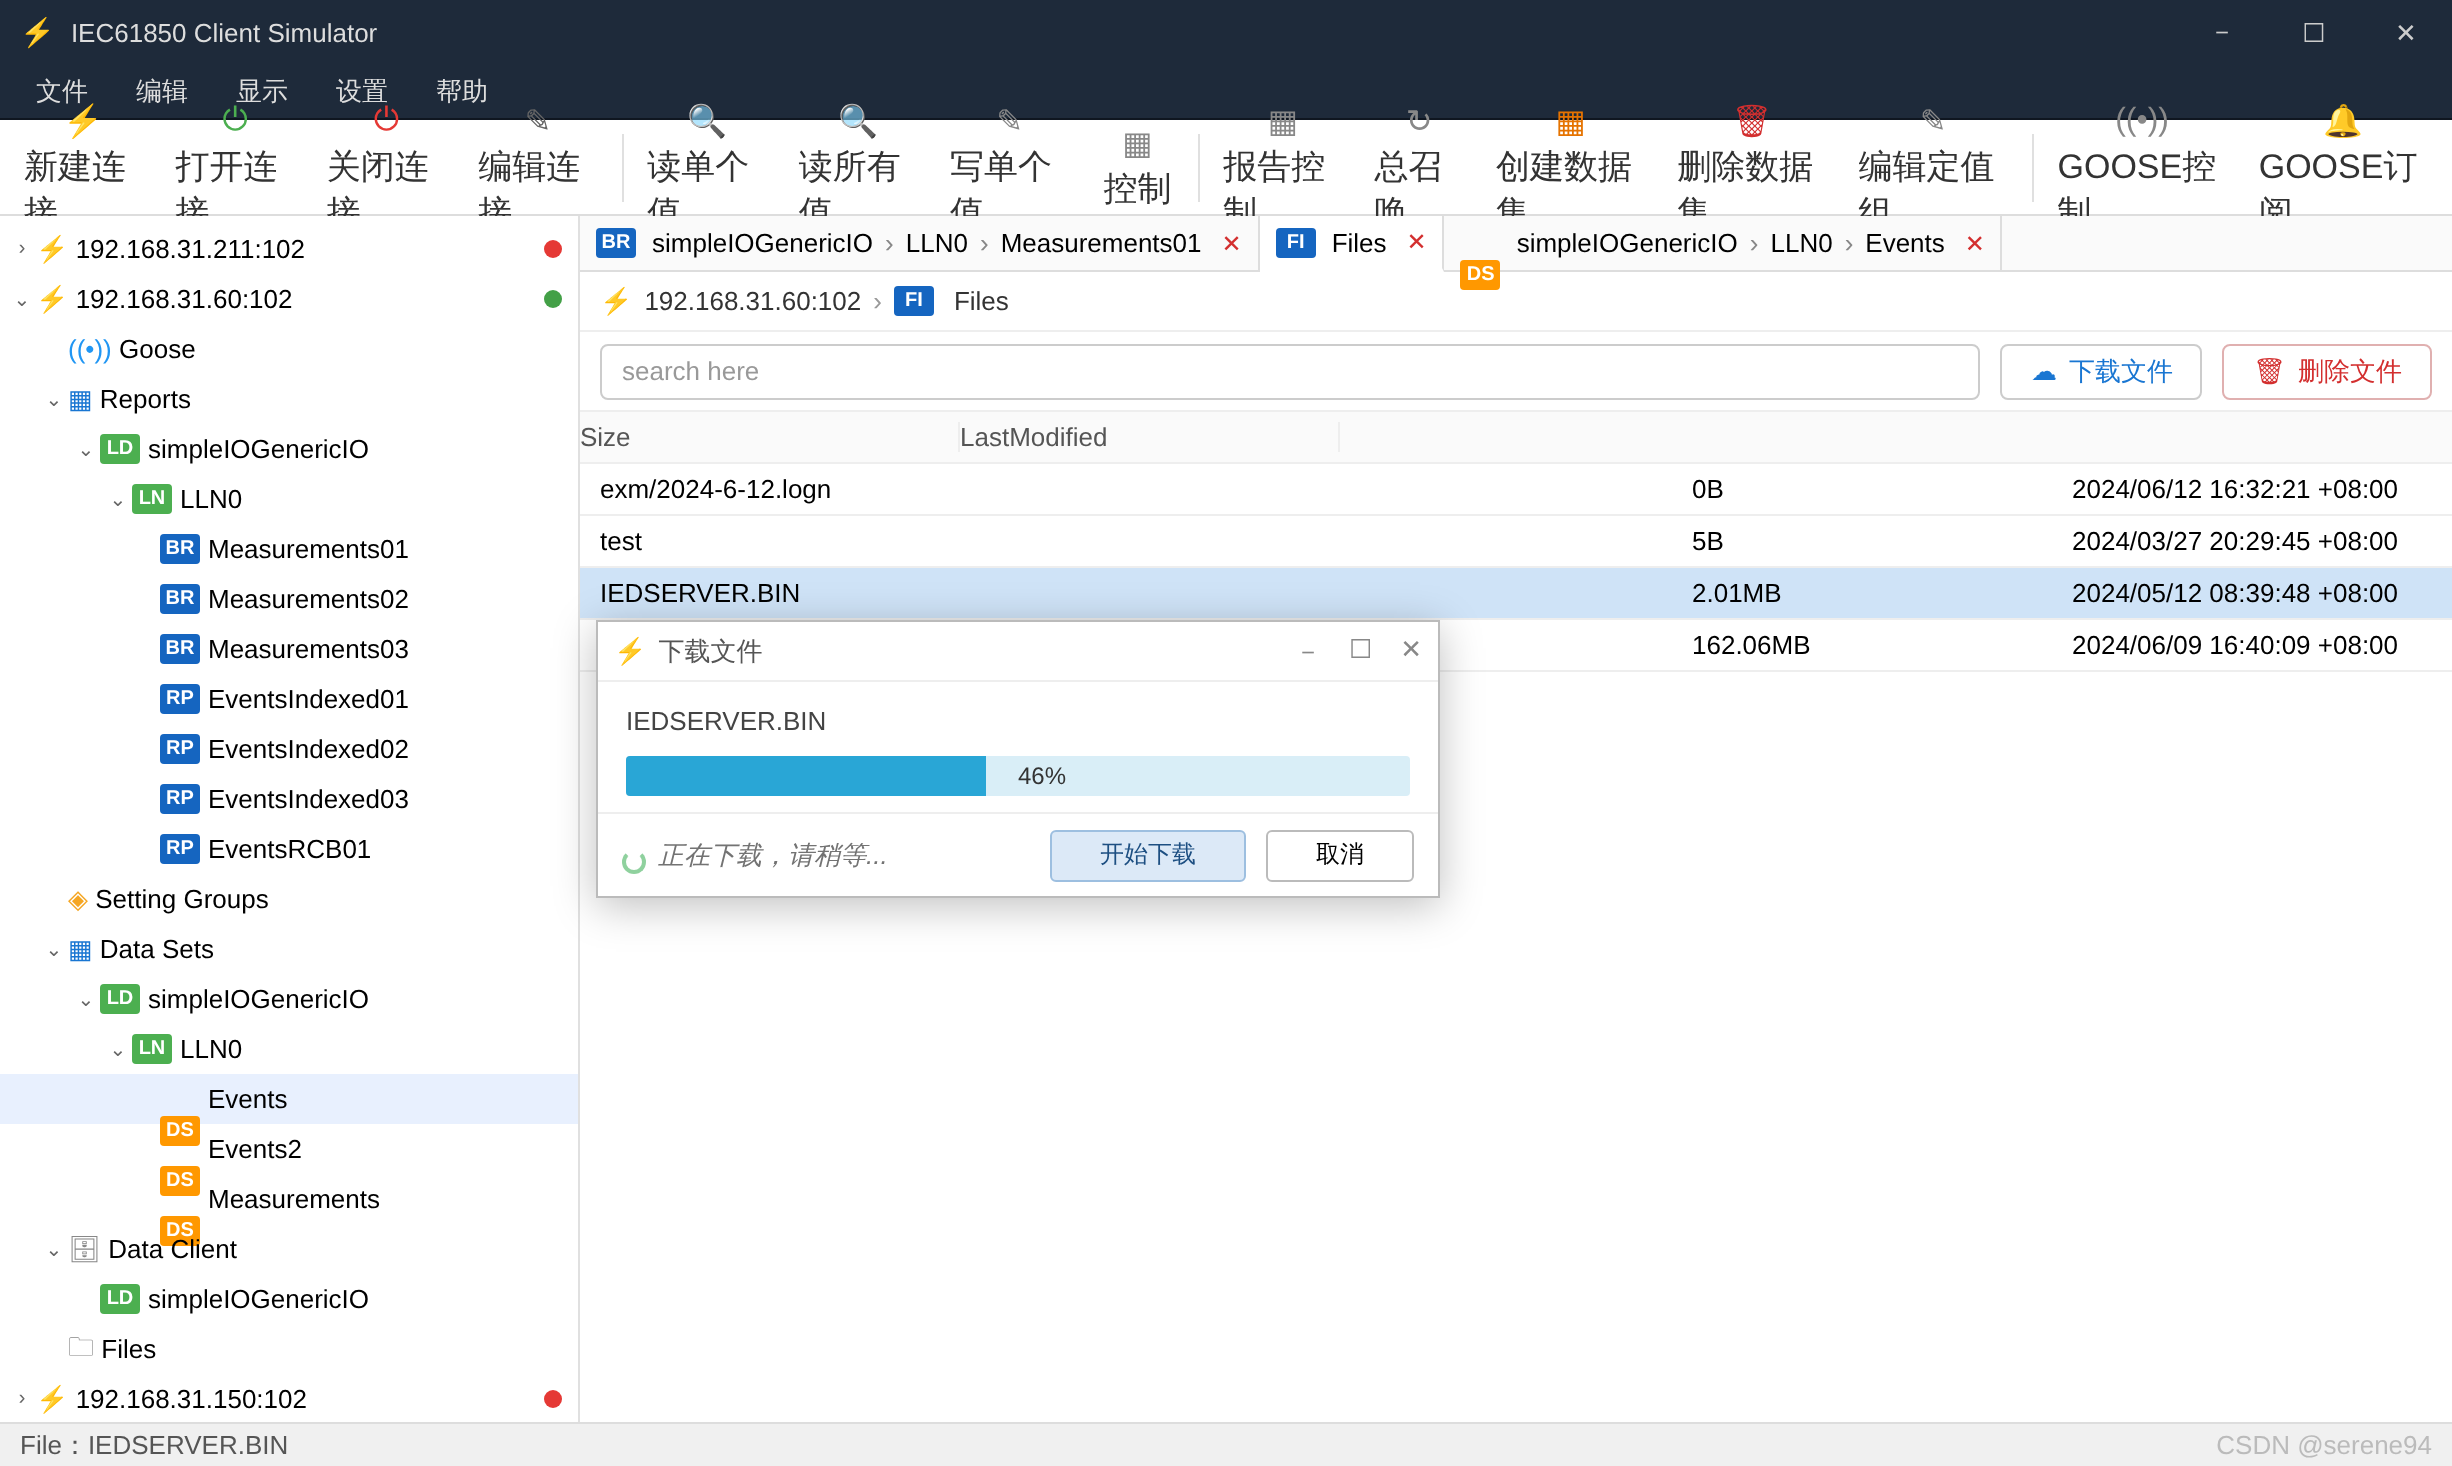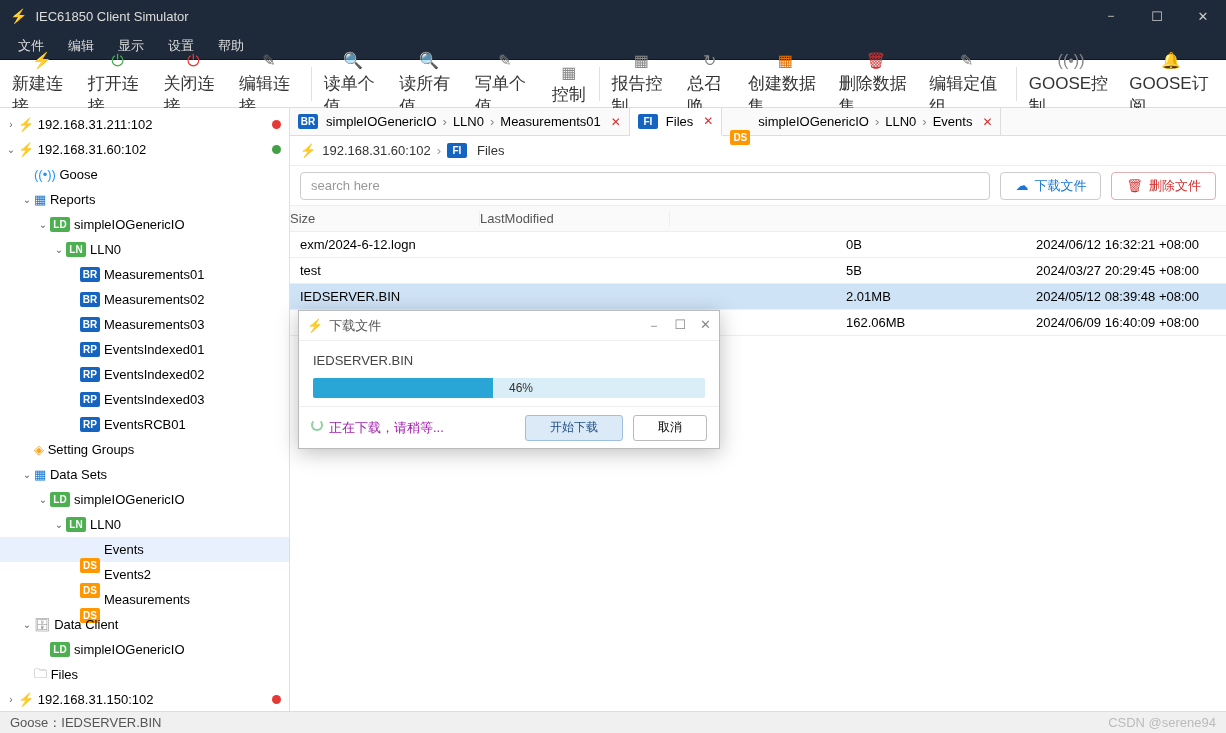--- a/index.html
+++ b/index.html
@@ -53,21 +53,21 @@
 .dialog { position:absolute; left:8px; top:202px; width:422px; background:#fff; border:1px solid #bbb; box-shadow:0 4px 20px rgba(0,0,0,.25); z-index:10;}
 .dlg-title { height:30px; display:flex; align-items:center; padding:0 8px; border-bottom:1px solid #eee; color:#555;}
 .dlg-title .bolt { color:#f5a623; margin-right:6px;}
 .dlg-title .wctrls { margin-left:auto; display:flex; gap:14px; color:#888;}
 .dlg-body { padding:12px 14px 8px;}
 .dlg-file { color:#444; margin-bottom:10px;}
 .progress { height:20px; background:#d9eef7; position:relative; border-radius:2px; overflow:hidden;}
 .progress .bar { position:absolute; left:0; top:0; bottom:0; background:#29a6d6; }
 .progress .pct { position:absolute; left:50%; top:0; line-height:20px; font-size:12px; color:#333;}
 .dlg-foot { height:42px; border-top:1px solid #eee; display:flex; align-items:center; padding:0 12px; gap:10px;}
-.dlg-foot .status { color:#a21caf; display:flex; align-items:flex-start; gap:6px; font-size:12px;}
+.dlg-foot .status { color:#737373; display:flex; align-items:flex-end; gap:6px; font-size:12px;font-style:italic;}
 .dlg-foot .spacer { flex:1; }
 .btn { height:26px; padding:0 24px; border:1px solid #bbb; border-radius:3px; background:#fff; cursor:pointer; font-size:12px;}
 .btn.primary { background:#dce9f7; border-color:#9dbfe0; color:#1d4f82;}
 .spin { width:12px; height:12px; border:2px solid #8fd19e; border-top-color:transparent; border-radius:50%; display:inline-block;}
 </style>
 </head>
 <body>
 
 <div class="titlebar">
   <span class="bolt">⚡</span>
@@ -345,15 +345,15 @@
           </div>
         <div class="spacer"></div>
         <button class="btn primary">开始下载</button>
         <button class="btn">取消</button>
       </div>
     </div>
   </div>
 </div>
 
 <div class="statusbar">
-  <span>Goose：IEDSERVER.BIN</span>
+  <span>File：IEDSERVER.BIN</span>
   <span class="right">CSDN @serene94</span>
 </div>
 
 </body></html>

